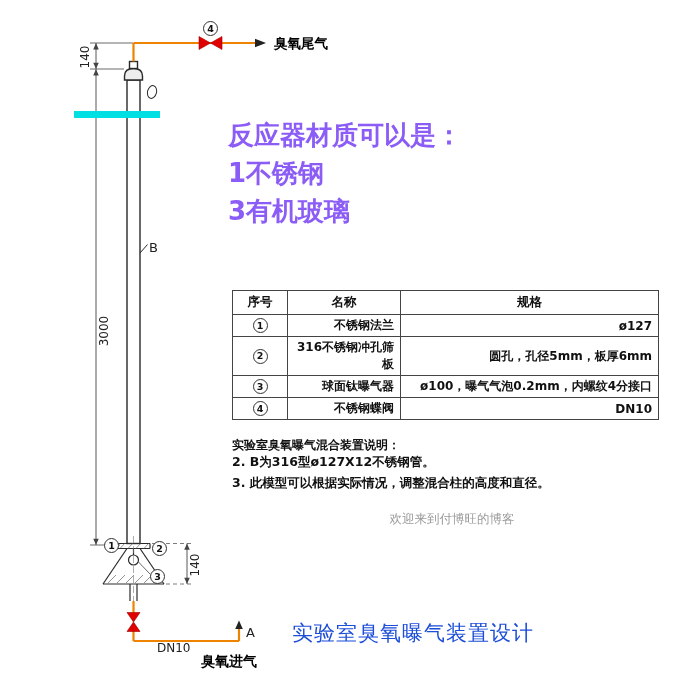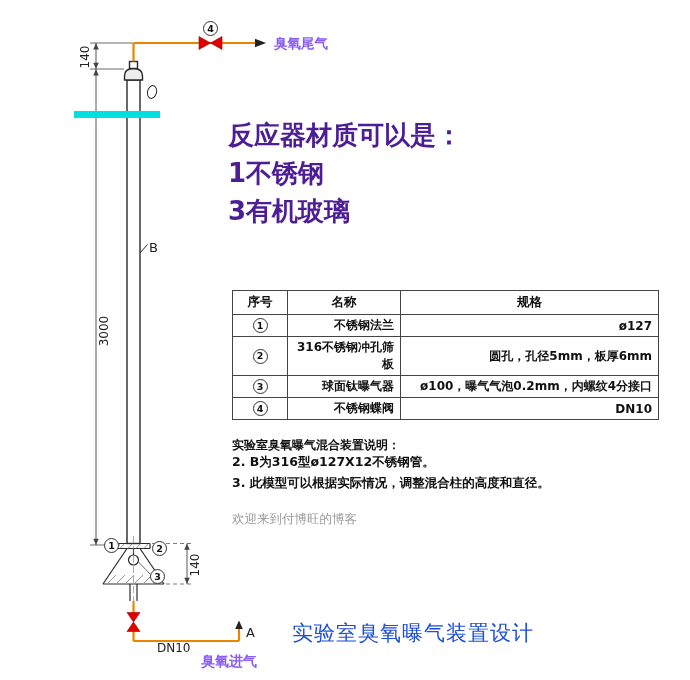--- a/index.html
+++ b/index.html
@@ -2,21 +2,21 @@
 <html><head>
 <meta charset="utf-8">
 <style>
   html,body { margin:0; padding:0; background:#fff; }
   .canvas {
     position:relative; width:690px; height:680px; background:#ffffff;
     font-family:"DejaVu Sans", sans-serif; overflow:hidden;
   }
   svg.draw { position:absolute; left:0; top:0; }
   .lbl { position:absolute; white-space:nowrap; color:#222; }
-  .blue { color:#8b5cf6; font-weight:bold; }
+  .blue { color:#000000; font-weight:bold; }
   .lbl-tail  { left:274px; top:35px;  font-size:13.5px; }
   .lbl-inlet { left:201px; top:653px; font-size:14px; }
   .lbl-dn10  { left:157px; top:641px; font-size:12px; }
   .lbl-a     { left:246px; top:625px; font-size:13px; }
   .lbl-b     { left:149px; top:240px; font-size:13px; }
   .dim {
     position:absolute; font-size:12px; color:#222; text-align:center;
     transform:rotate(-90deg); white-space:nowrap;
   }
   .dim-top140  { left:65px;  top:50px;  width:40px; }
@@ -26,37 +26,37 @@
     width:15px; height:15px; border:1.2px solid #333; border-radius:50%;
     background:#fff; display:inline-flex; align-items:center; justify-content:center;
     font-size:9.5px; font-weight:bold; color:#111; box-sizing:border-box; line-height:1;
   }
   .circ-abs { position:absolute; }
   .c4 { left:203px; top:21px; }
   .c1 { left:104px; top:538px; }
   .c2 { left:152px; top:541px; }
   .c3 { left:150px; top:569px; }
   .materials {
-    position:absolute; left:228px; top:116px; color:#4c1d95;
+    position:absolute; left:228px; top:116px; color:#8b5cf6;
     font-weight:bold; font-size:26px; line-height:38px; white-space:nowrap;
   }
   table.parts {
     position:absolute; left:232px; top:290px; border-collapse:collapse;
     font-size:12px; color:#111; table-layout:fixed;
   }
   table.parts th, table.parts td { border:1px solid #444; padding:2px 6px; }
   table.parts th { font-weight:bold; font-size:12.5px; padding:3px 10px; text-align:center; }
   table.parts td { font-weight:600; }
   td.cell-no { text-align:center; }
   td.cell-name { text-align:right; }
   td.cell-spec { text-align:right; }
   .notes { position:absolute; left:232px; top:437px; width:440px; font-size:12.5px; color:#111; }
   .notes .ntitle { font-weight:bold; font-size:12px; margin-bottom:0;font-family:Liberation Serif, serif; }
   .notes .nline { font-weight:bold; margin-bottom:4px; line-height:16.5px; }
-  .notes .watermark { color:#9a9a9a; margin-top:20px; font-weight:normal; }
+  .notes .watermark { color:#9a9a9a; margin-top:20px; font-weight:normal;text-align:center; }
   .caption {
     position:absolute; left:292px; top:619px; font-size:21px;
     color:#1d4ed8; letter-spacing:1px; white-space:nowrap;
   }
 </style>
 </head>
 <body>
 
 <div class="canvas">
 

